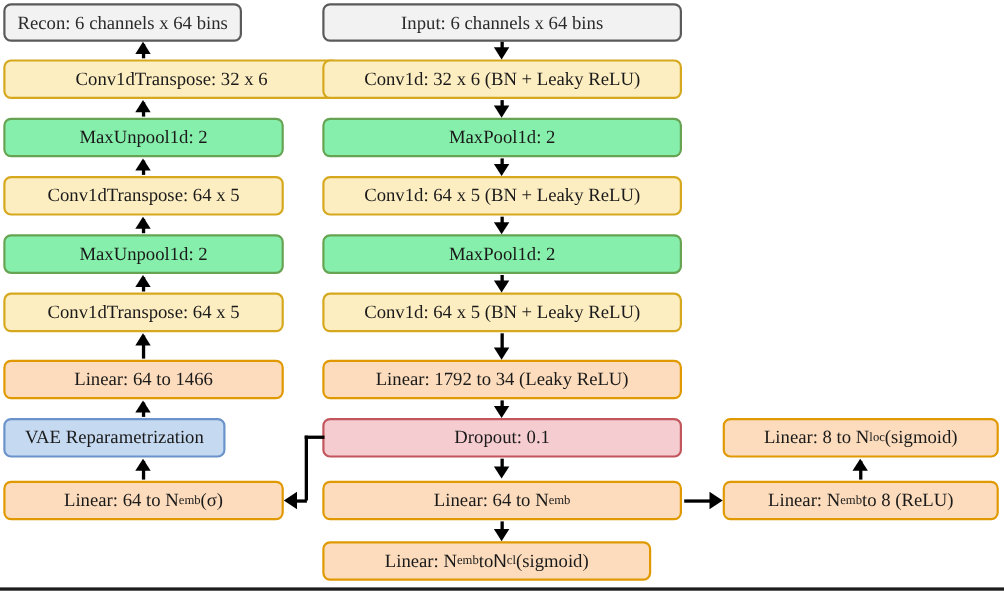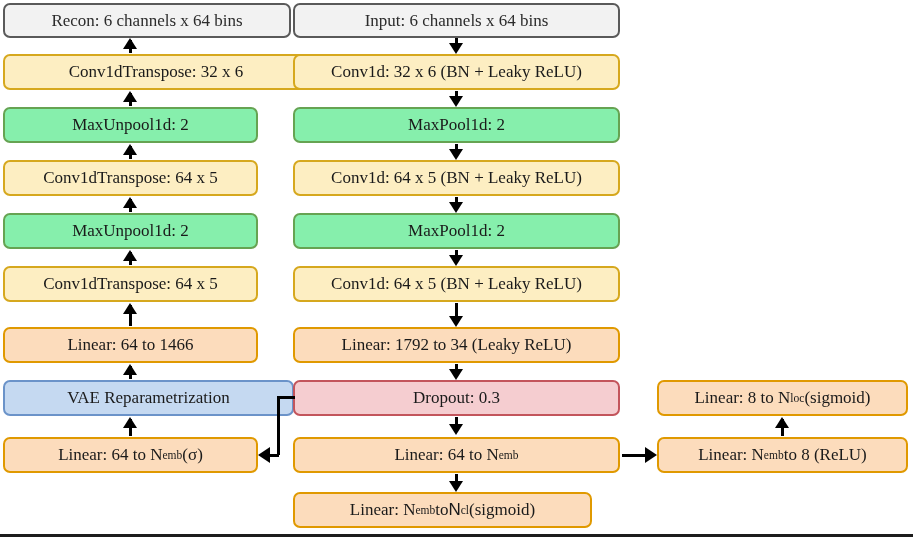--- a/index.html
+++ b/index.html
@@ -41,53 +41,53 @@
   .arr-left{border-top:8px solid transparent;border-bottom:8px solid transparent;border-right:12px solid #000;}
   .arr-right{border-top:8px solid transparent;border-bottom:8px solid transparent;border-left:12px solid #000;}
 
   #baseline{position:absolute;left:0;bottom:0;width:913px;height:3px;background:#1c1c1c;}
 </style>
 </head>
 <body>
 
 <div id="canvas">
 
-  <div class="node io" style="left:3px;top:3px;width:288px;height:35px;">Recon: 6 channels x 64 bins</div>
+  <div class="node io" style="left:3px;top:3px;width:217px;height:35px;">Recon: 6 channels x 64 bins</div>
 
   <div class="node conv" style="left:3px;top:54px;width:306px;height:36px;">Conv1dTranspose: 32 x 6</div>
 
   <div class="node pool" style="left:3px;top:107px;width:255px;height:36px;">MaxUnpool1d: 2</div>
 
   <div class="node conv" style="left:3px;top:160px;width:255px;height:36px;">Conv1dTranspose: 64 x 5</div>
 
   <div class="node pool" style="left:3px;top:213px;width:255px;height:36px;">MaxUnpool1d: 2</div>
 
   <div class="node conv" style="left:3px;top:266px;width:255px;height:36px;">Conv1dTranspose: 64 x 5</div>
 
   <div class="node lin" style="left:3px;top:327px;width:255px;height:36px;">Linear: 64 to 1466</div>
 
-  <div class="node vae" style="left:3px;top:380px;width:291px;height:36px;text-align:center;">VAE Reparametrization</div>
+  <div class="node vae" style="left:3px;top:380px;width:202px;height:36px;text-align:center;">VAE Reparametrization</div>
 
   <div class="node lin" style="left:3px;top:437px;width:255px;height:36px;">Linear: 64 to N<sub>emb</sub> (σ)</div>
 
   <div class="node io" style="left:293px;top:3px;width:327px;height:35px;">Input: 6 channels x 64 bins</div>
 
   <div class="node conv" style="left:293px;top:54px;width:327px;height:36px;">Conv1d: 32 x 6 (BN + Leaky ReLU)</div>
 
   <div class="node pool" style="left:293px;top:107px;width:327px;height:36px;">MaxPool1d: 2</div>
 
   <div class="node conv" style="left:293px;top:160px;width:327px;height:36px;">Conv1d: 64 x 5 (BN + Leaky ReLU)</div>
 
   <div class="node pool" style="left:293px;top:213px;width:327px;height:36px;">MaxPool1d: 2</div>
 
   <div class="node conv" style="left:293px;top:266px;width:327px;height:36px;">Conv1d: 64 x 5 (BN + Leaky ReLU)</div>
 
   <div class="node lin" style="left:293px;top:327px;width:327px;height:36px;">Linear: 1792 to 34 (Leaky ReLU)</div>
 
-  <div class="node drop" style="left:293px;top:380px;width:327px;height:36px;">Dropout: 0.3</div>
+  <div class="node drop" style="left:293px;top:380px;width:327px;height:36px;">Dropout: 0.1</div>
 
   <div class="node lin" style="left:293px;top:437px;width:327px;height:36px;">Linear: 64 to N<sub>emb</sub></div>
 
   <div class="node lin" style="left:293px;top:492px;width:299px;height:36px;">Linear: N<sub>emb</sub> to <span class="sans">N</span><sub>cl</sub> (sigmoid)</div>
 
   <div class="node lin" style="left:657px;top:380px;width:251px;height:36px;">Linear: 8 to N<sub>loc</sub> (sigmoid)</div>
 
   <div class="node lin" style="left:657px;top:437px;width:251px;height:36px;">Linear: N<sub>emb</sub> to 8 (ReLU)</div>
 
   <div class="edge vline" style="left:129px;top:40px;height:13px;"></div>

